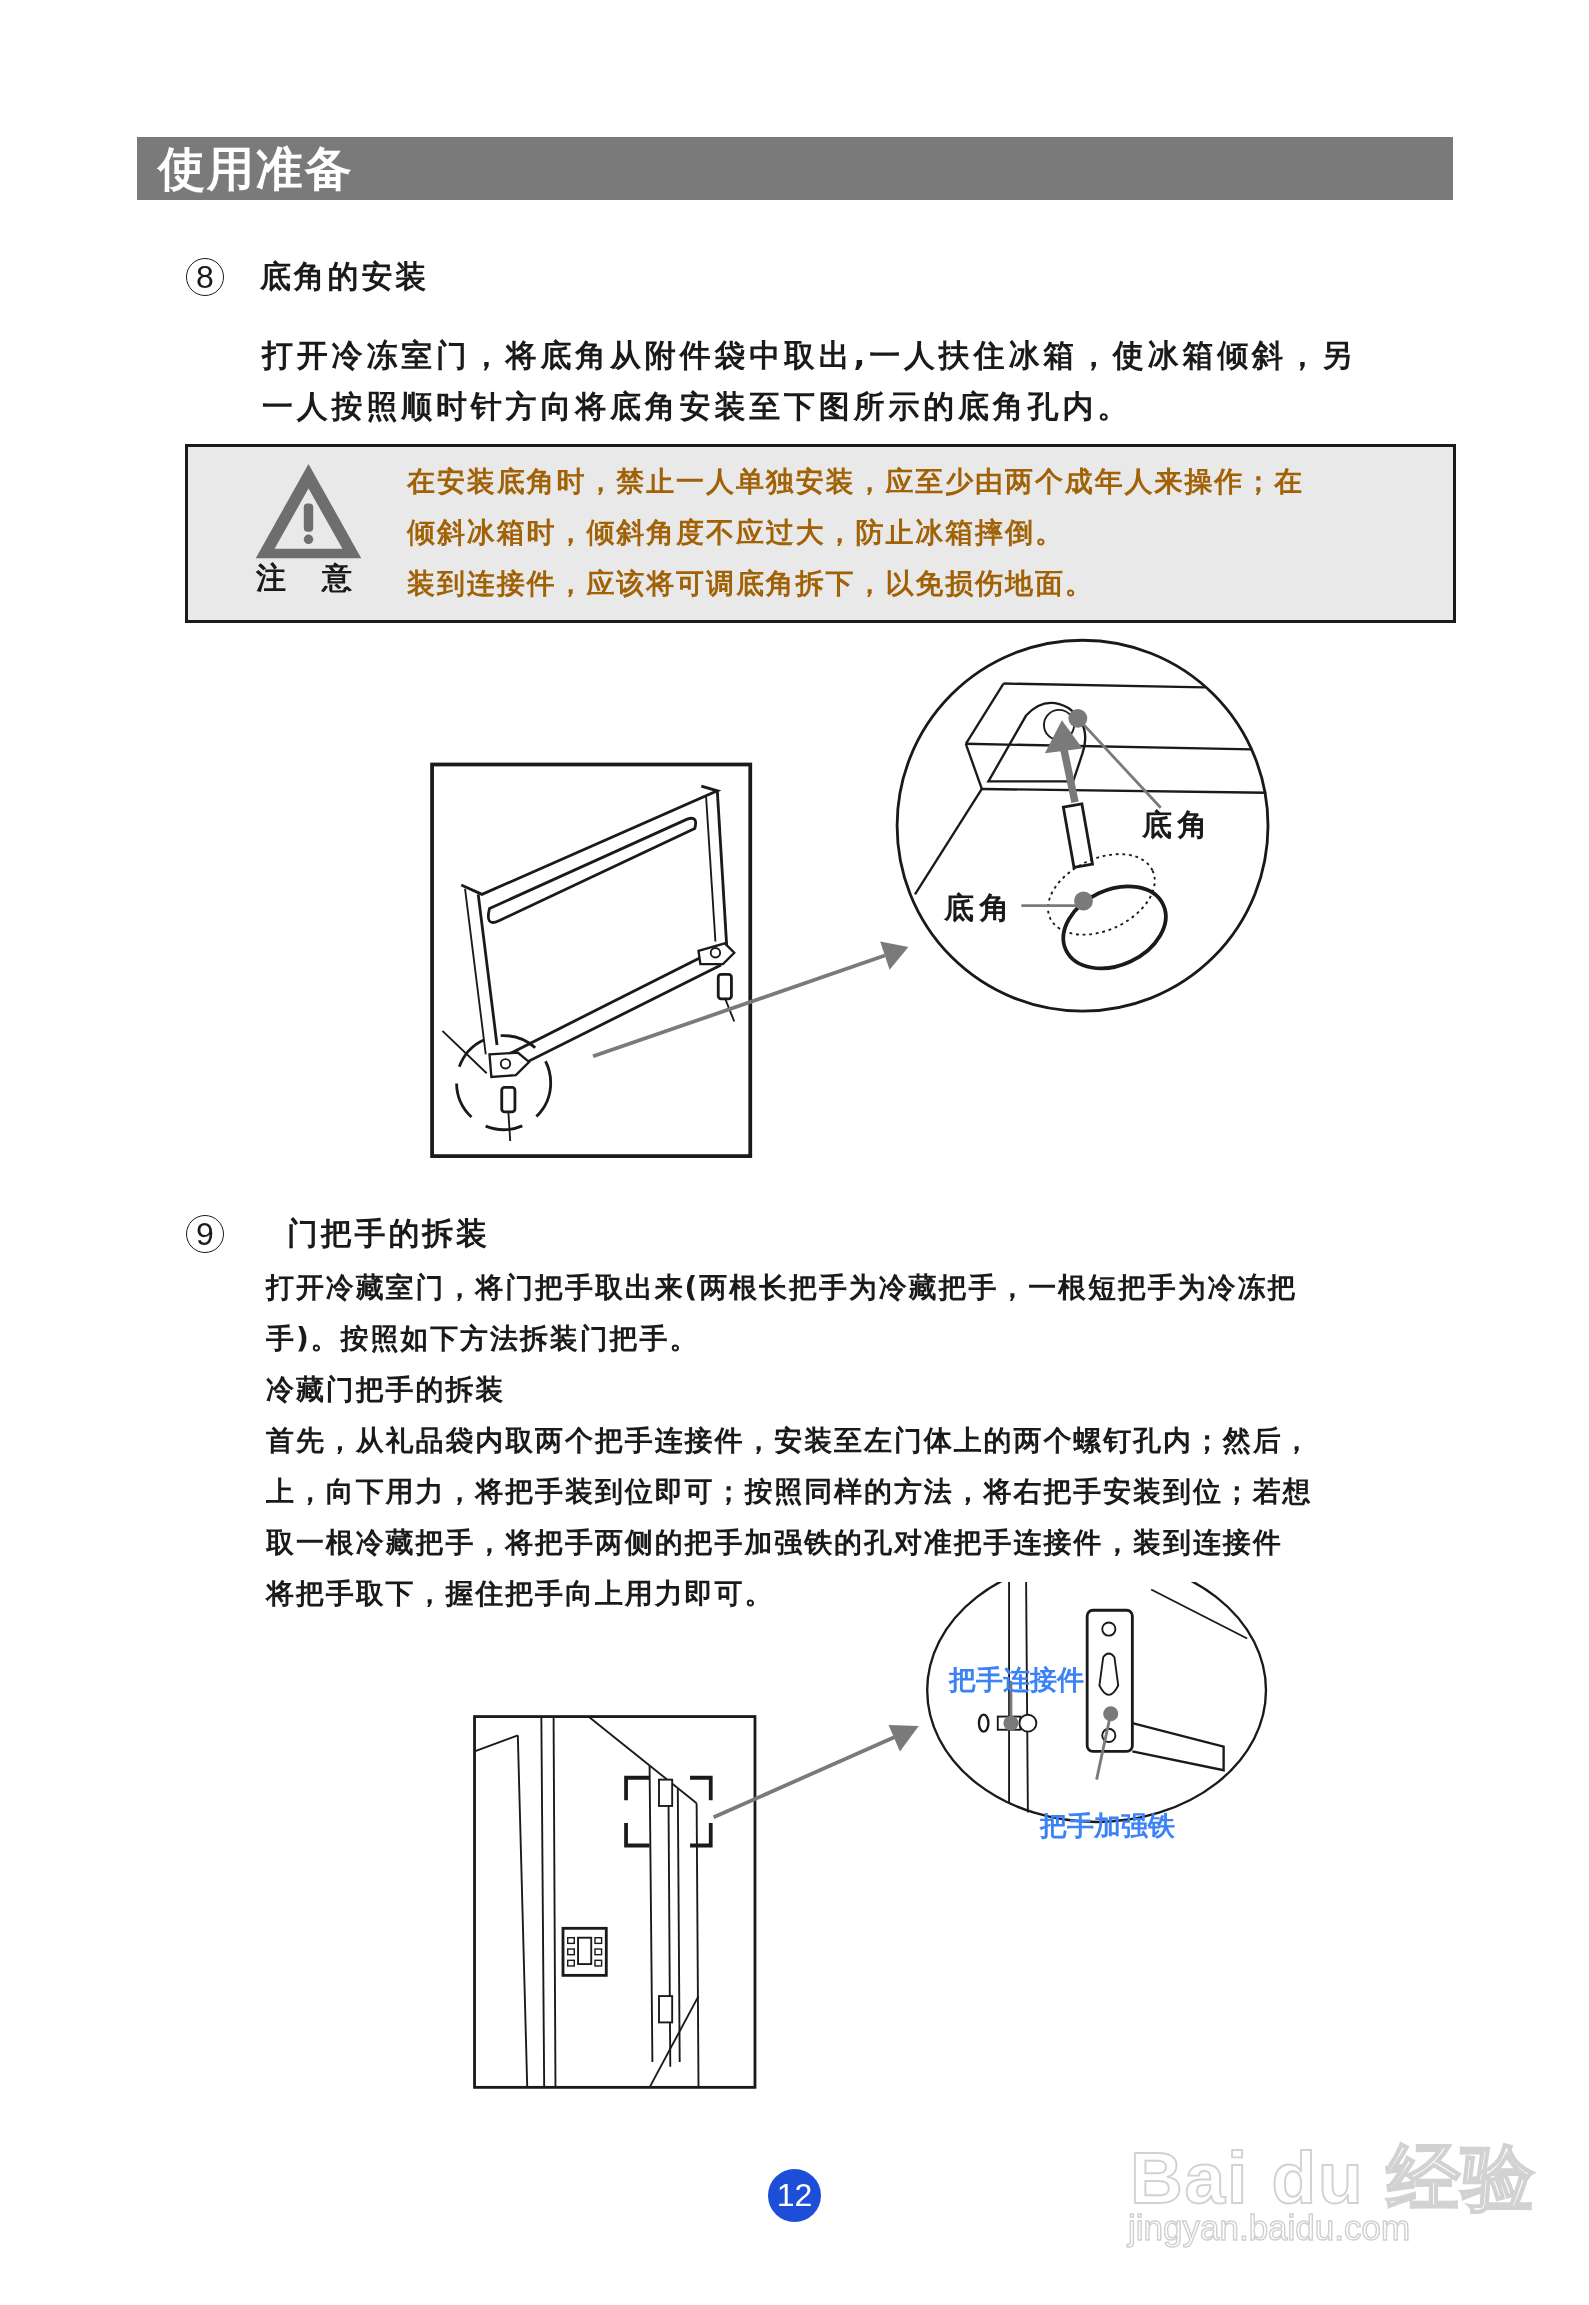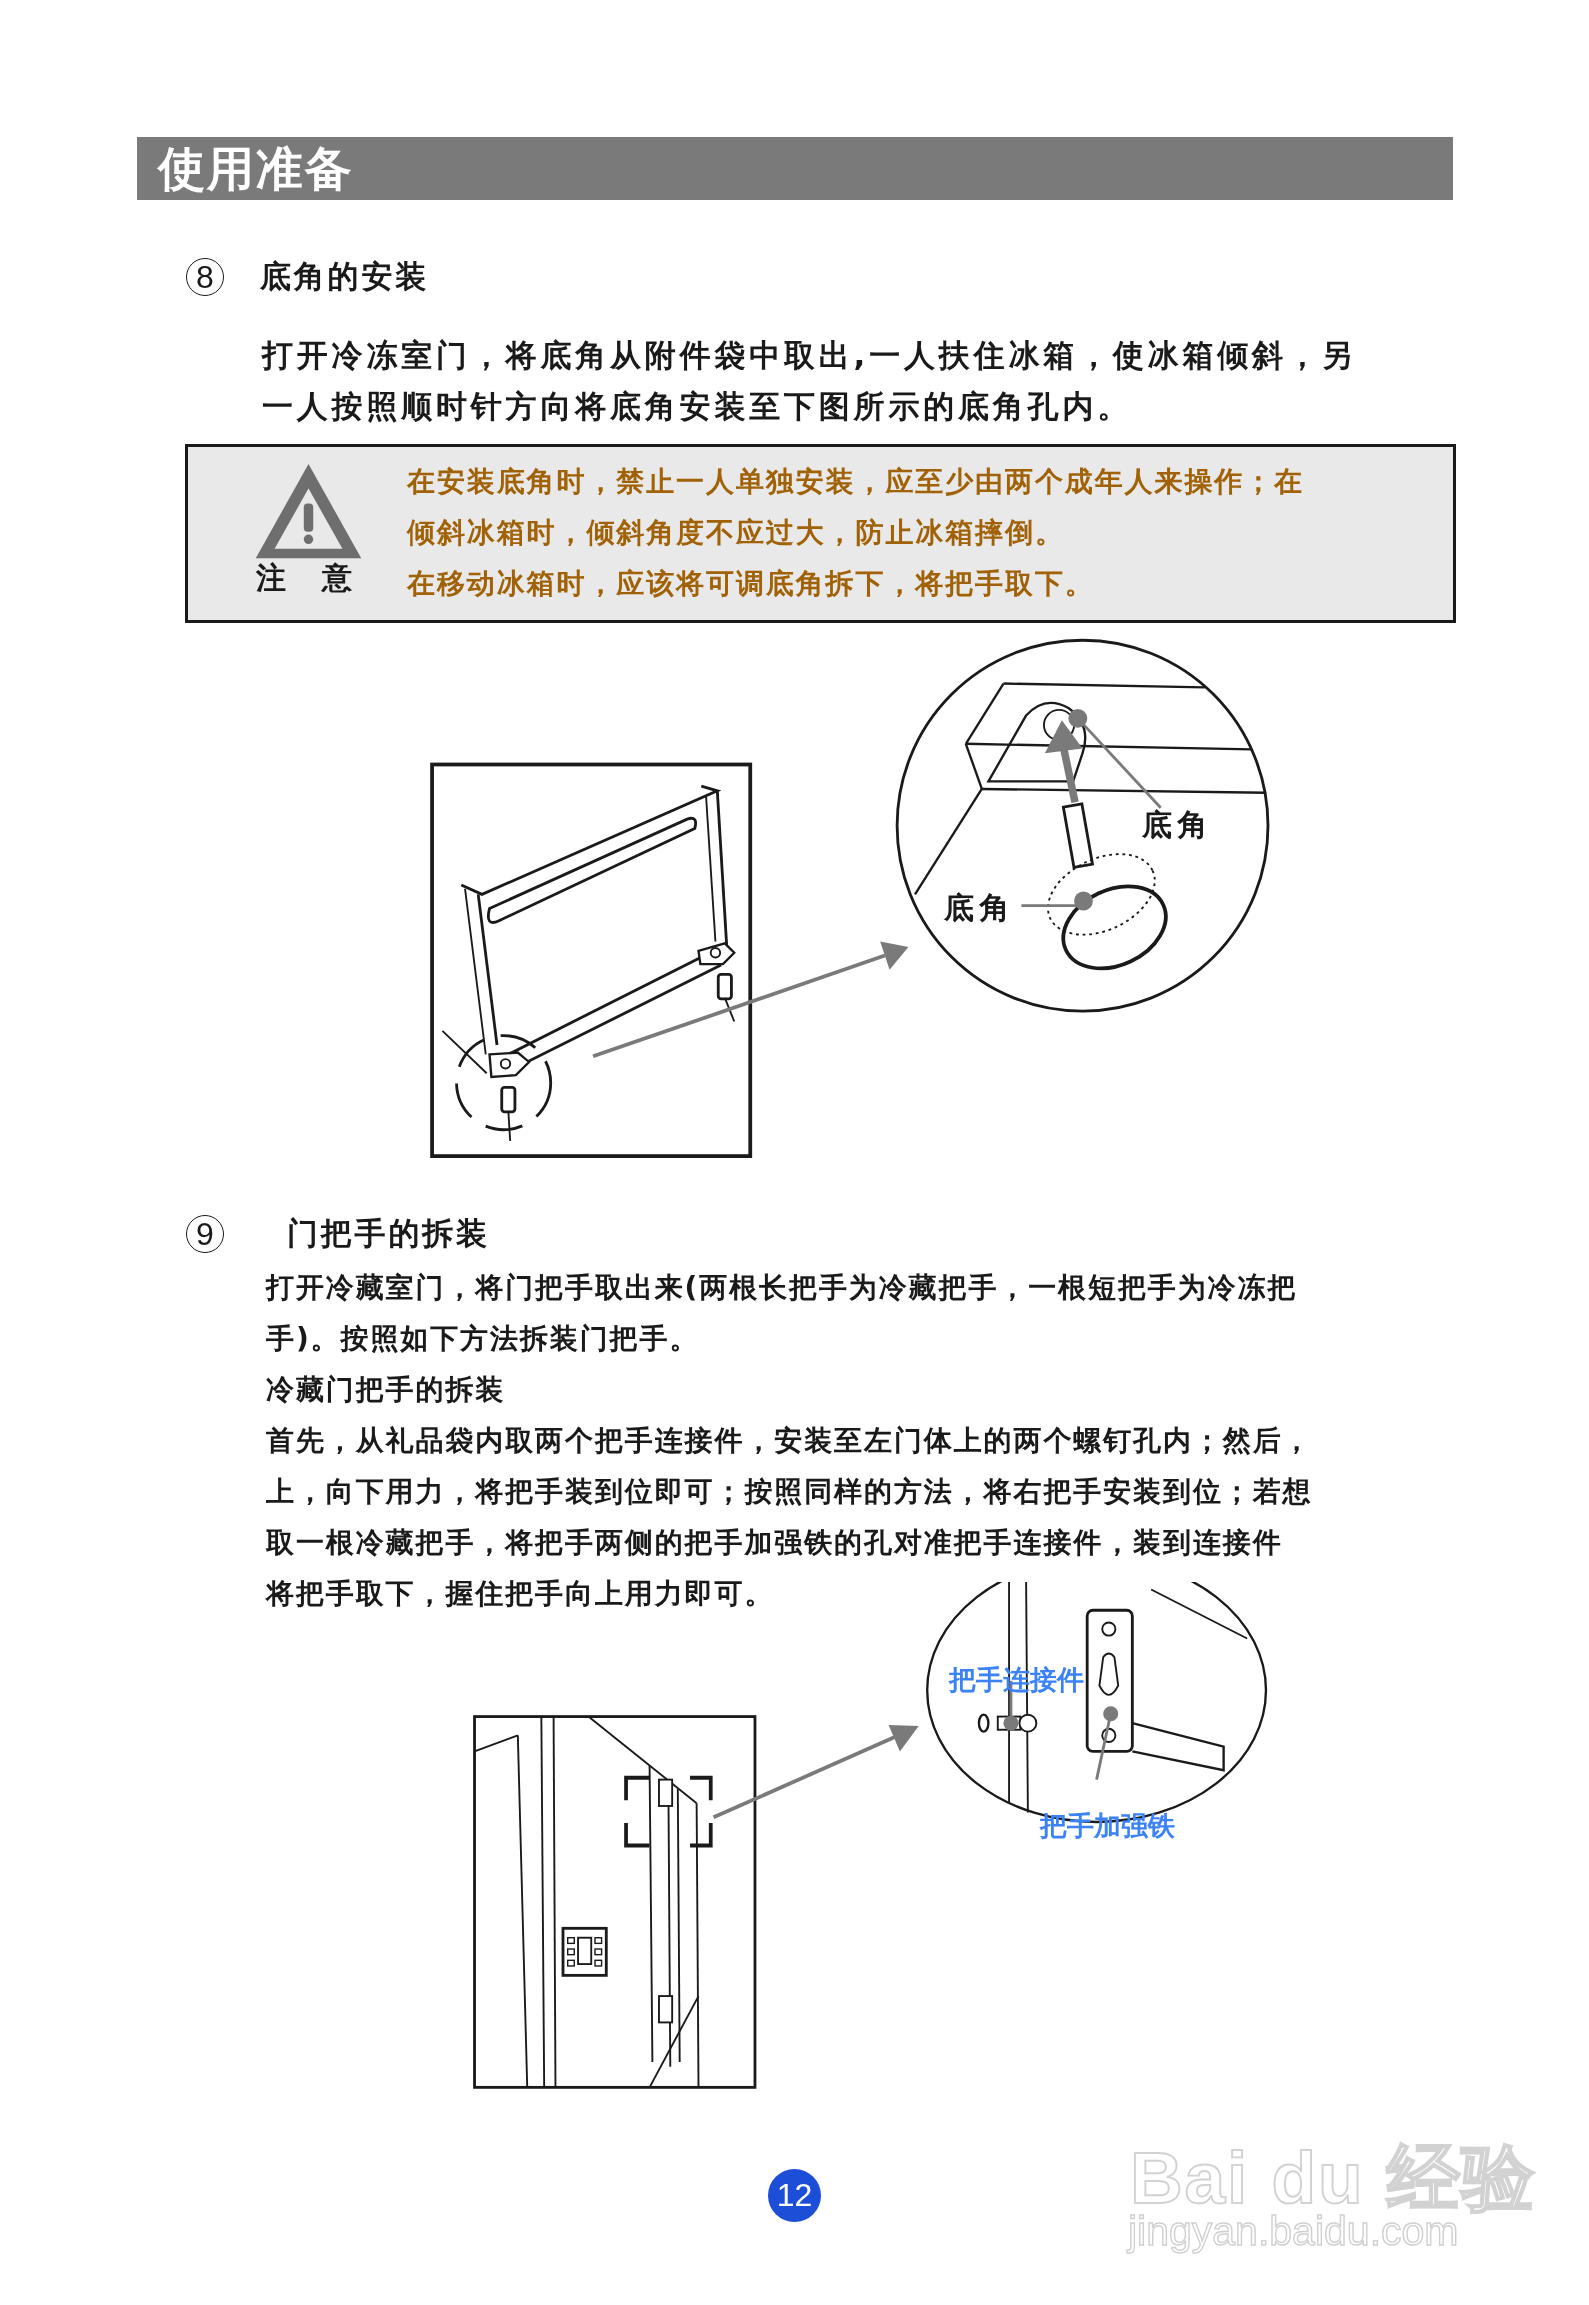--- a/index.html
+++ b/index.html
@@ -13,21 +13,21 @@
   .sec-title { font-size:31px; font-weight:bold; letter-spacing:2.8px; }
   .para { font-size:31px; font-weight:bold; letter-spacing:3.8px; line-height:51px; }
   .para2 { font-size:28px; font-weight:bold; letter-spacing:1.9px; line-height:51px; }
   .warn-box { left:185px; top:444px; width:1265px; height:173px; background:#e9e9e9; border:3.8px solid #1a1a1a; }
   .warn-text { left:219px; top:9.4px; font-size:28px; font-weight:bold; letter-spacing:1.9px; line-height:51px; color:#a16207; }
   .warn-label { left:68px; top:111px; font-size:30px; letter-spacing:36px; font-weight:bold; }
   .page-num { left:768px; top:2169px; width:53px; height:53px; border-radius:50%; background:#1d4ed8;
               color:#fff; font-family:"Liberation Sans",sans-serif; font-size:32px; text-align:center; line-height:53px; }
   .wm1 { left:1130px; top:2130px; font-family:"Liberation Sans",sans-serif; font-size:73px; font-weight:bold;
          color:#ffffff; -webkit-text-stroke:1.9px #d2d2d2; letter-spacing:1.9px; }
-  .wm2 { left:1128px; top:2208px; font-family:"Liberation Sans",sans-serif; font-size:41px; color:#ffffff;
+  .wm2 { left:1128px; top:2208px; font-family:"Liberation Sans",sans-serif; font-size:35px; color:#ffffff;
          -webkit-text-stroke:1.4px #d0d0d0; }
   .lbl { font-size:30px; font-weight:bold; letter-spacing:5.6px; color:#1a1a1a; background:transparent; }
   .lbl-sm { font-size:27px; font-weight:bold; color:#3b82f6; }
 </style>
 </head>
 <body>
 
 <div class="abs header-bar">
   <div class="abs header-title">使用准备</div>
 </div>
@@ -44,21 +44,21 @@
   <svg class="abs" style="left:64px; top:13px;" width="113" height="104" viewBox="0 0 120 110">
     <polygon points="60,4 116,104 4,104" fill="#6e6e6e"></polygon>
     <polygon points="60,30 96,94 24,94" fill="#e9e9e9"></polygon>
     <rect x="55" y="46" width="10" height="30" rx="4" fill="#6e6e6e"></rect>
     <circle cx="60" cy="84" r="5" fill="#6e6e6e"></circle>
   </svg>
   <div class="abs warn-label">注意</div>
   <div class="abs warn-text">
     <div>在安装底角时，禁止一人单独安装，应至少由两个成年人来操作；在</div>
     <div>倾斜冰箱时，倾斜角度不应过大，防止冰箱摔倒。</div>
-    <div>在移动冰箱时，应该将可调底角拆下，将把手取下。</div>
+    <div>装到连接件，应该将可调底角拆下，以免损伤地面。</div>
   </div>
 </div>
 
 <svg class="abs" style="left:0; top:0;" width="1589" height="1224" viewBox="0 0 1688 1300">
 
   <g>
     <rect x="459" y="812" width="338" height="416" fill="none" stroke="#1a1a1a" stroke-width="4"></rect>
 
     <polyline points="490,940 512,950 762,840 745,835" fill="none" stroke="#1a1a1a" stroke-width="3"></polyline>
     <line x1="508" y1="950" x2="528" y2="1110" stroke="#1a1a1a" stroke-width="3"></line>

